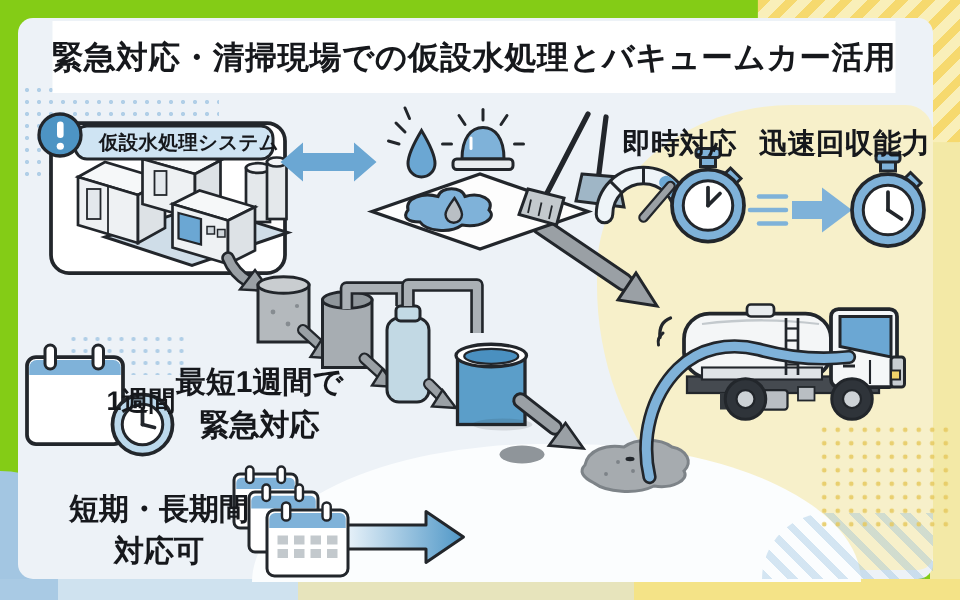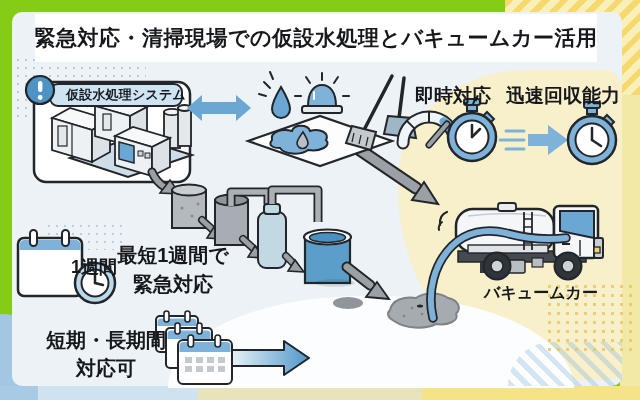--- a/index.html
+++ b/index.html
@@ -352,15 +352,14 @@
   <div class="abs jp lbl-rapid">迅速回収能力</div>
   <div class="abs jp lbl-week">1週間</div>
   <div class="abs jp lbl-start">
     <div>最短1週間で</div>
     <div>緊急対応</div>
   </div>
   <div class="abs jp lbl-term">
     <div>短期・長期間</div>
     <div>対応可</div>
   </div>
-  <div class="abs jp lbl-truck">バキュームカー</div>
 
 </div>
 
 </body></html>

